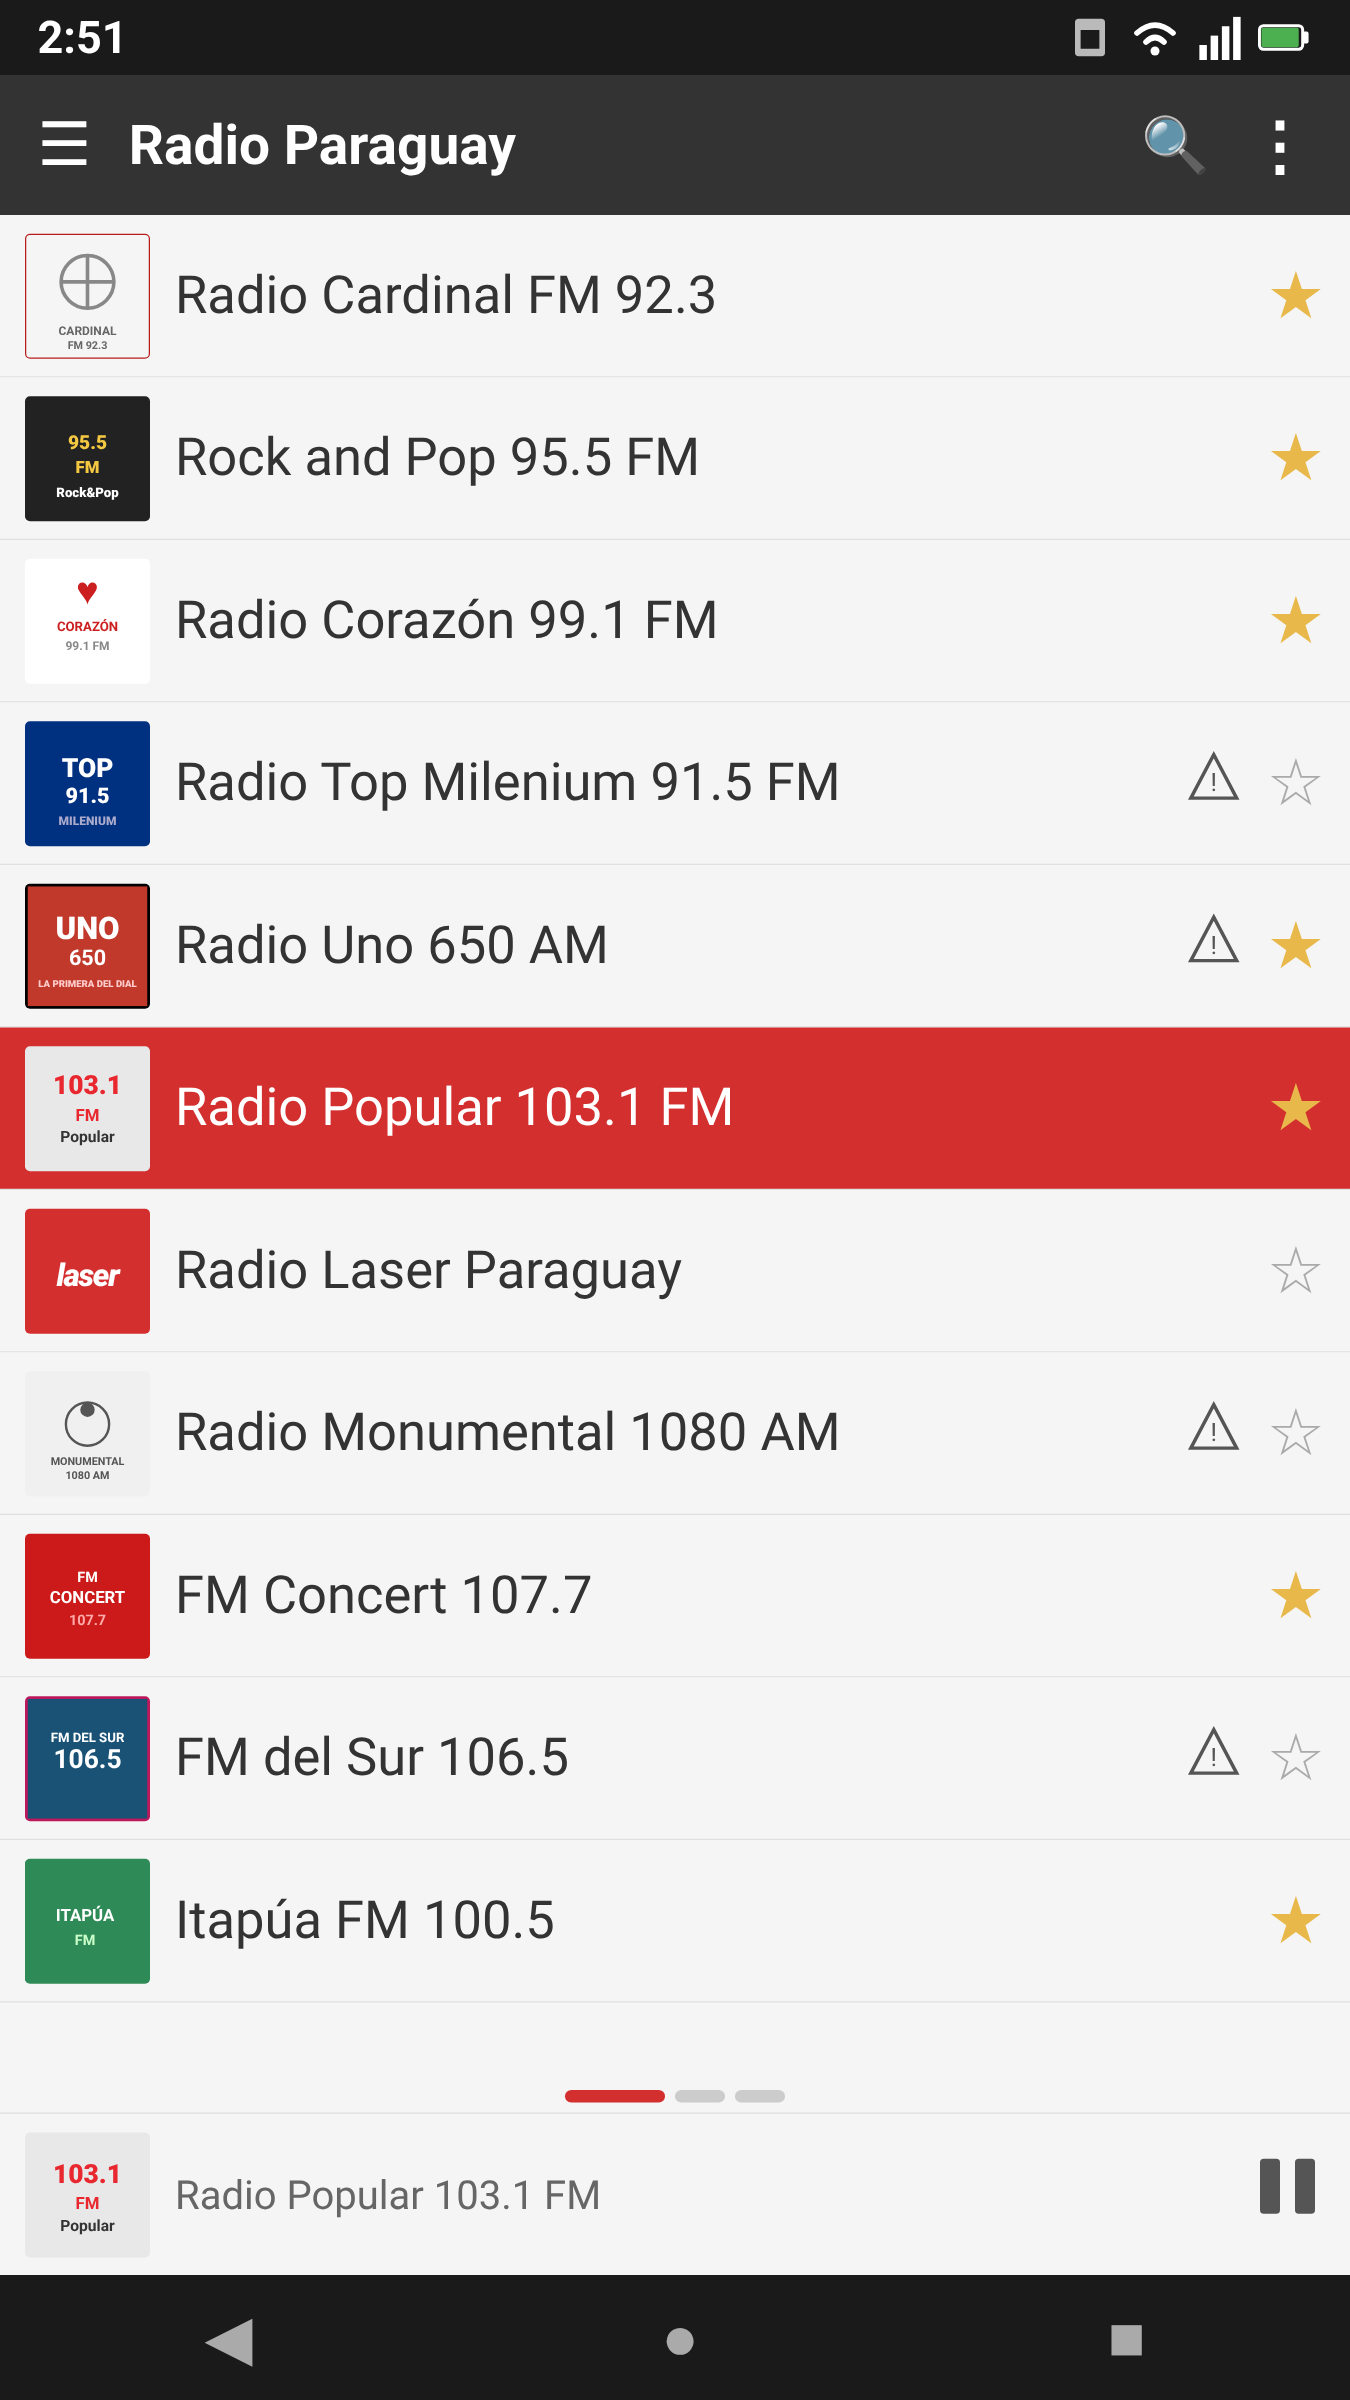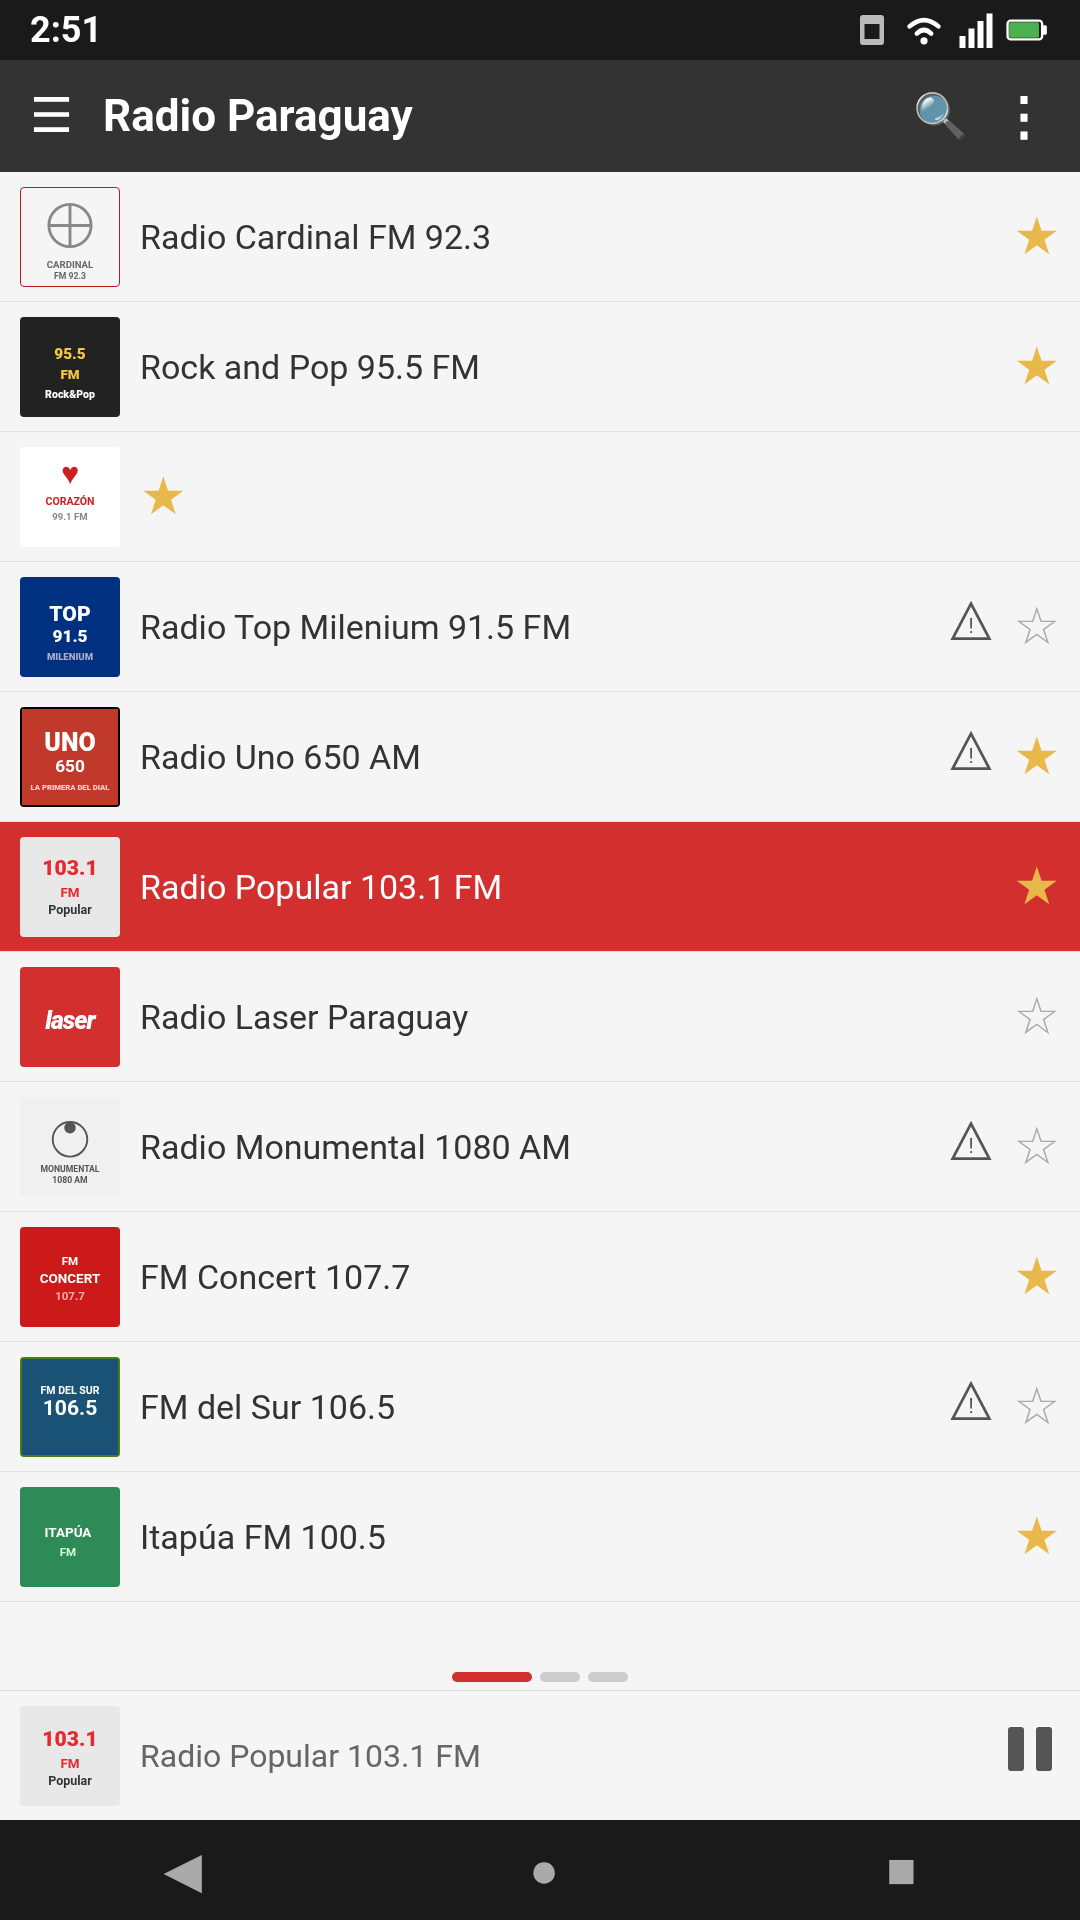--- a/index.html
+++ b/index.html
@@ -103,21 +103,21 @@
       overflow: hidden;
       display: flex;
       align-items: center;
       justify-content: center;
       font-size: 11px;
       font-weight: bold;
     }
 
     .radio-name {
       flex: 1;
-      font-size: 34px;
+      font-size: 42px;
       color: #333;
     }
 
     .warning-icon {
       font-size: 40px;
       color: #555;
       margin-right: 20px;
     }
 
     .star-icon {
@@ -239,21 +239,21 @@
       display: flex; flex-direction: column; align-items: center; justify-content: center;
       font-size: 10px; color: #333;
     }
     .logo-concert {
       background: #cc1a1a;
       color: #fff;
       display: flex; flex-direction: column; align-items: center; justify-content: center;
       font-size: 10px; font-weight: bold;
     }
     .logo-sur {
-      background: #4d7c0f;
+      background: #be185d;
       color: #fff;
       display: flex; flex-direction: column; align-items: center; justify-content: center;
       font-size: 10px; font-weight: bold;
     }
     .logo-itapua {
       background: #2e8b57;
       color: #fff;
       display: flex; flex-direction: column; align-items: flex-start; justify-content: center;
       font-size: 10px;
     }
@@ -331,20 +331,21 @@
     </div>
     <div class="radio-item">
       <div class="radio-logo logo-corazon">
         <svg width="96" height="96" viewBox="0 0 100 100">
           <rect width="100" height="100" fill="#fff"></rect>
           <text x="50" y="36" text-anchor="middle" font-size="32" fill="#cc2020">♥</text>
           <text x="50" y="58" text-anchor="middle" font-size="11" font-weight="bold" fill="#cc2020">CORAZÓN</text>
           <text x="50" y="74" text-anchor="middle" font-size="10" fill="#888">99.1 FM</text>
         </svg>
       </div>
+      <span class="radio-name">Radio Corazón 99.1 FM</span>
       <span class="star-icon star-filled">★</span>
     </div>
     <div class="radio-item">
       <div class="radio-logo logo-top">
         <svg width="96" height="96" viewBox="0 0 100 100">
           <rect width="100" height="100" fill="#003080"></rect>
           <text x="50" y="44" text-anchor="middle" font-size="22" font-weight="900" fill="#fff">TOP</text>
           <text x="50" y="66" text-anchor="middle" font-size="18" font-weight="900" fill="#fff">91.5</text>
           <text x="50" y="84" text-anchor="middle" font-size="10" fill="#aac">MILENIUM</text>
         </svg>

